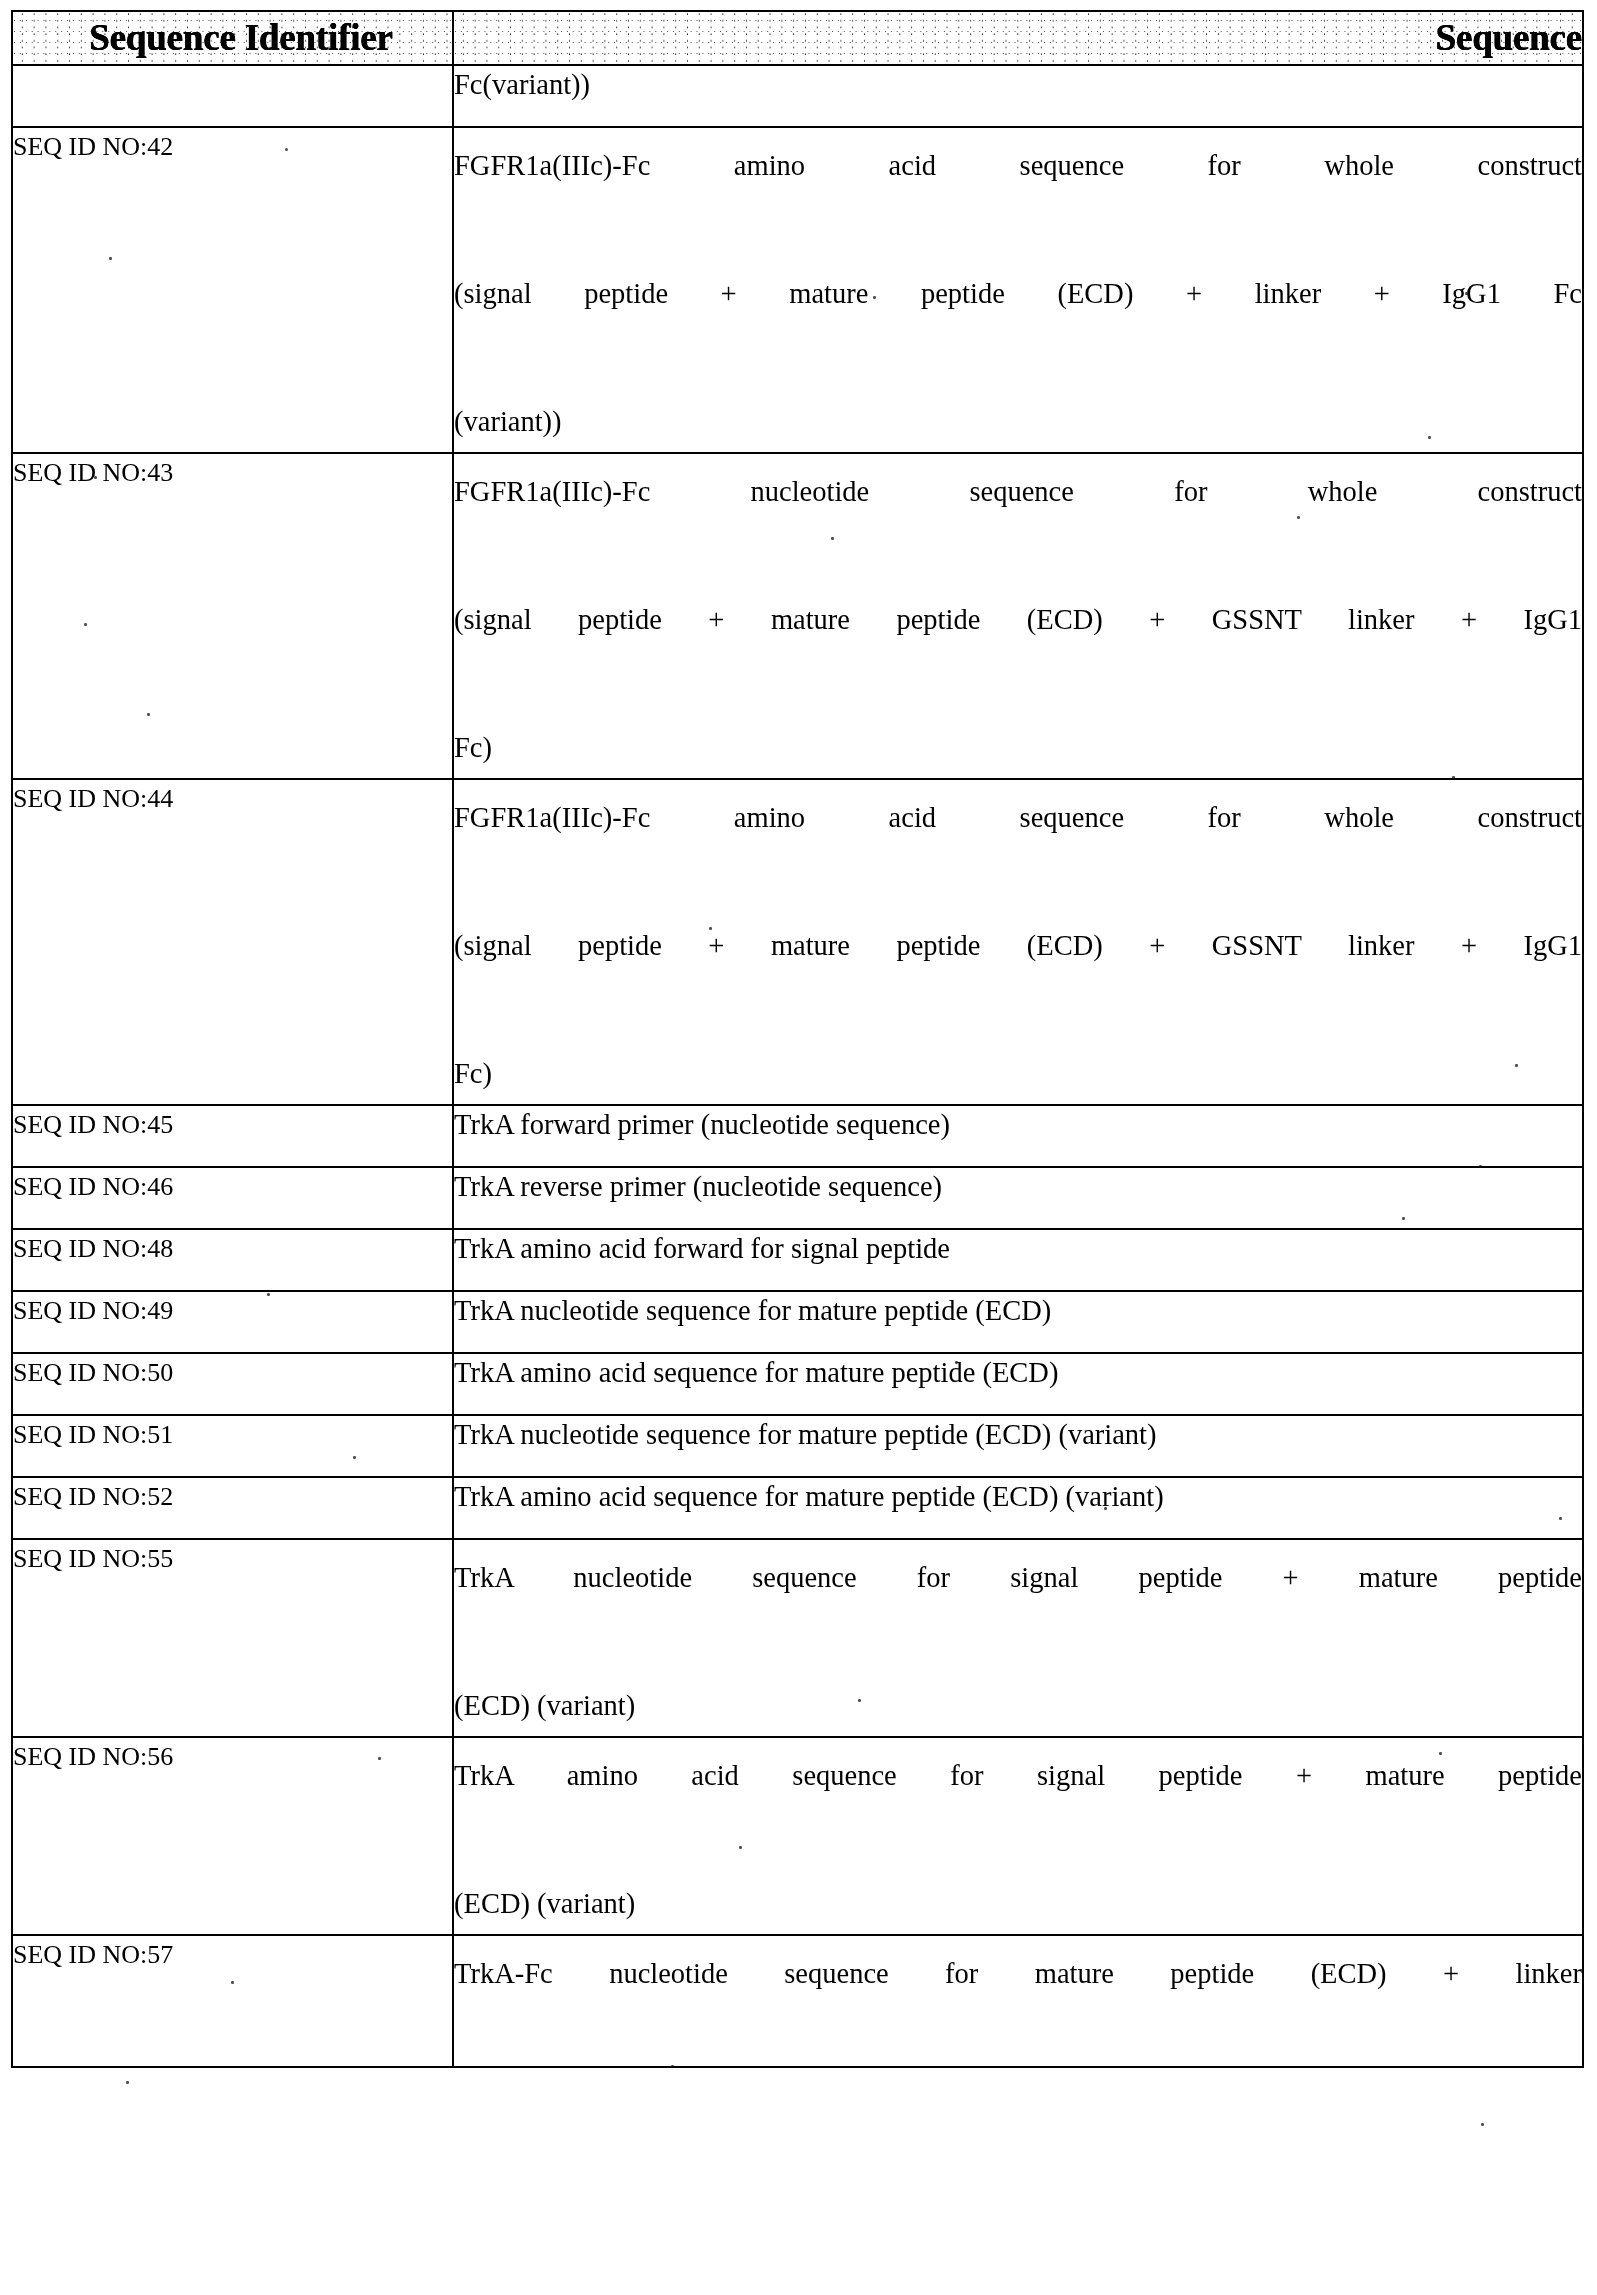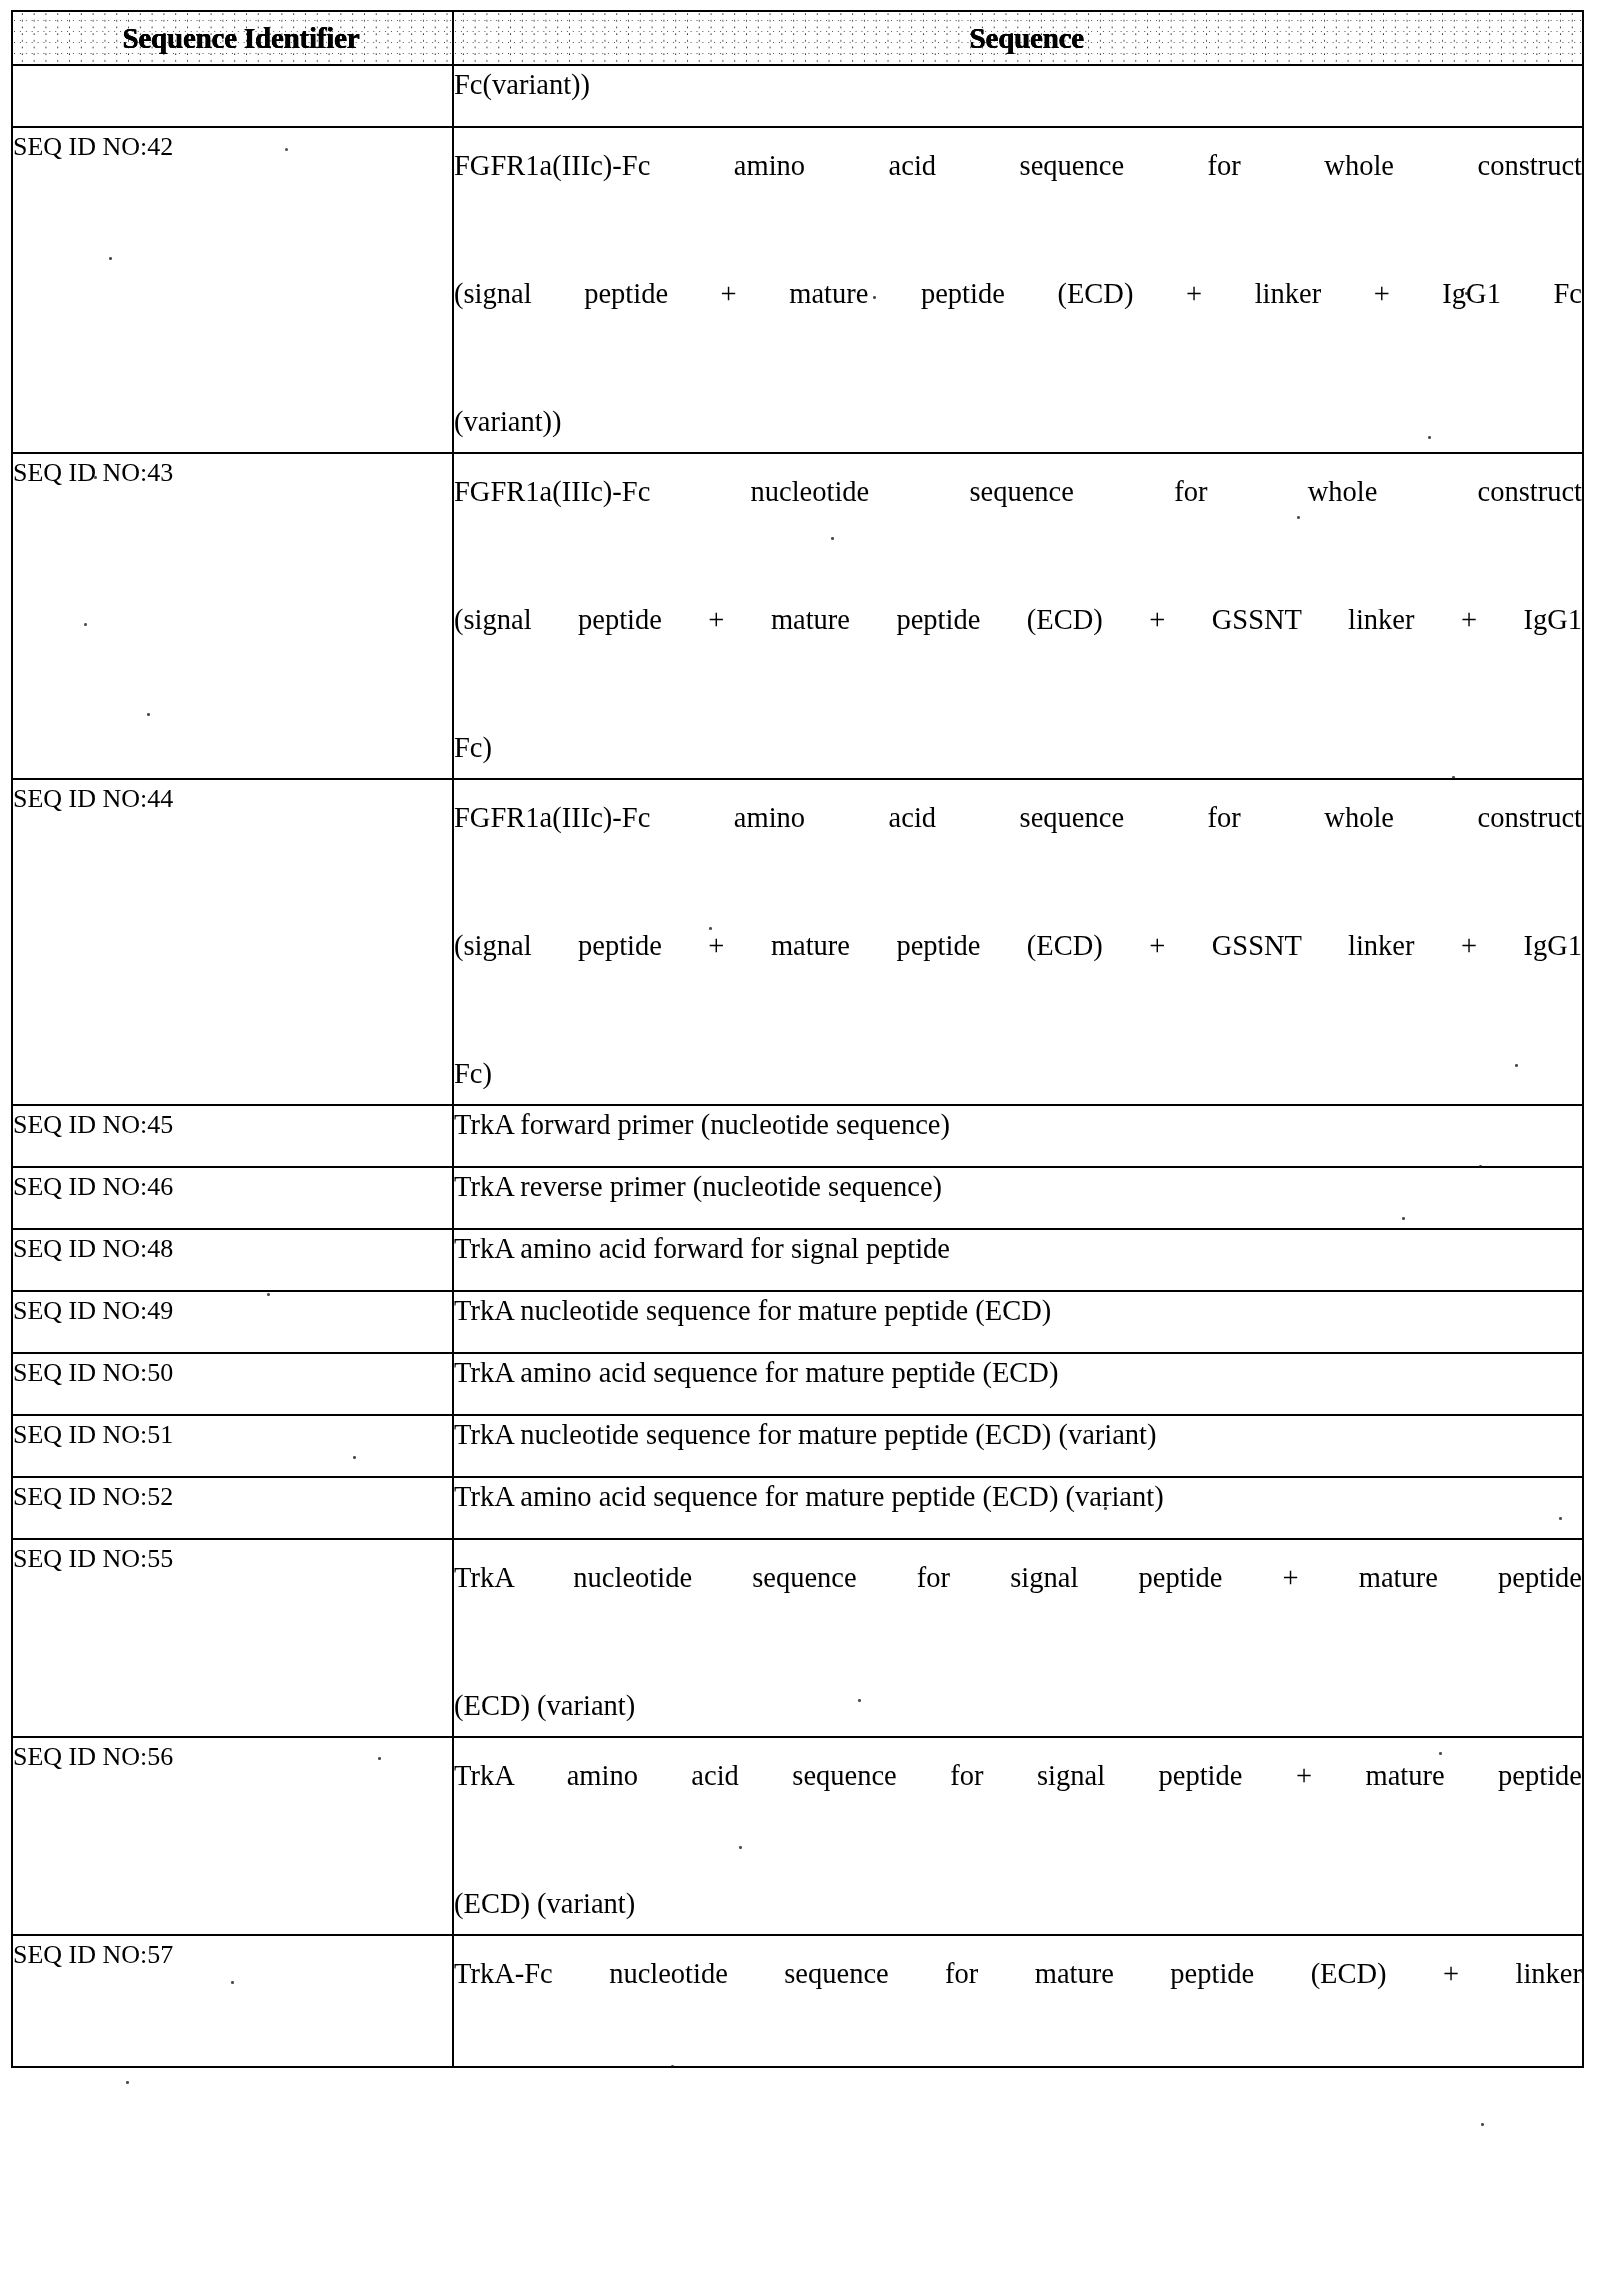--- a/index.html
+++ b/index.html
@@ -78,27 +78,27 @@
       19.3px 14.3px, 26px 17.6px, 16px 23px, 24px 12.6px,
       14.3px 19.3px, 28px 16px, 17.6px 21px, 23px 14.3px,
       29px 19.3px, 21px 26px, 12.6px 16px, 31px 23px,
       18.5px 13.4px, 23.5px 20px, 15px 25px, 22px 17px;
   }
   thead th .hdr-text {
     position: relative;
     z-index: 2;
     display: block;
     font-weight: bold;
-    font-size: 29px;
+    font-size: 37px;
     line-height: 52px;
     letter-spacing: -0.2px;
     text-shadow: 0.3px 0 0 #000, -0.3px 0 0 #000;
   }
   thead th.h-id  .hdr-text { padding-left: 17px; }
-  thead th.h-seq .hdr-text { padding-left: 17.6px; }
+  thead th.h-seq .hdr-text { padding-left: 17.6px; text-align: right; }
 
   
   .hdr-noise {
     position: absolute;
     left: 0; top: 0; right: 0; bottom: 0;
     z-index: 1;
     pointer-events: none;
     opacity: 0.85;
     background-image:
       radial-gradient(circle at 50% 50%, #000 0.5px, transparent 0.6px),

